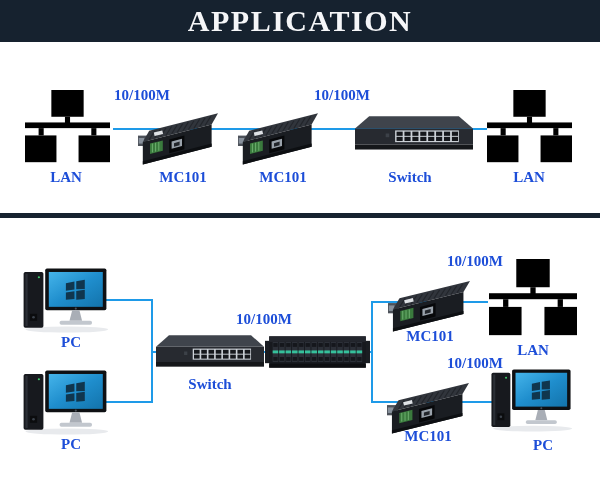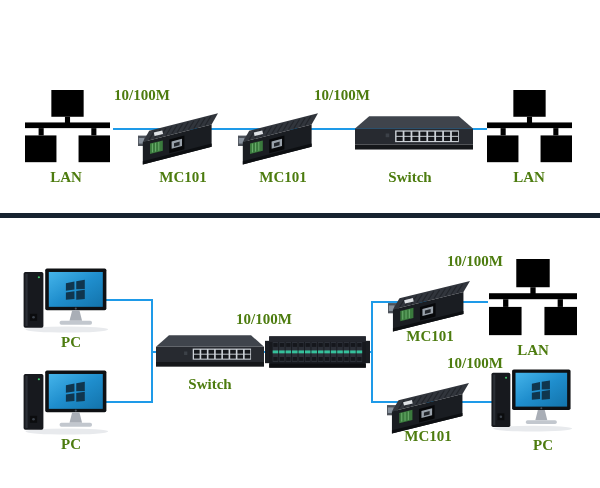--- a/index.html
+++ b/index.html
@@ -12,21 +12,21 @@
   
   .divider{position:absolute;left:0;top:213px;width:600px;height:5px;background:#16222f;}
   
   .line{position:absolute;background:#1e9ae8;z-index:1;}
   .line.h{height:2px;}
   .line.v{width:2px;}
   
   .node{position:absolute;z-index:2;}
   .node svg{display:block;width:100%;height:100%;}
   
-  .lbl{position:absolute;z-index:3;width:120px;text-align:center;color:#4d7c0f;
+  .lbl{position:absolute;z-index:3;width:120px;text-align:center;color:#1d4ed8;
        font-size:15px;font-weight:700;line-height:15px;}
 </style>
 </head>
 <body>
 
 <svg width="0" height="0" style="position:absolute">
   <defs>
     <linearGradient id="scr" x1="0" y1="0" x2="1" y2="1">
       <stop offset="0" stop-color="#45b4ea"></stop>
       <stop offset="0.5" stop-color="#1f8ecd"></stop>
@@ -145,20 +145,23 @@
       </g>
       <circle cx="62" cy="50" r="1.2" fill="#494f57"></circle>
       <polygon points="58,52 66,52 69,64 55,64" fill="#a9aeb6"></polygon>
       <rect x="44" y="64" width="36" height="4.5" rx="2" fill="#c2c7ce"></rect>
     </g>
   </defs>
 </svg>
 
 <div id="stage">
 
+  <div class="header">
+    <span class="header-title">APPLICATION</span>
+  </div>
 
   <div class="divider"></div>
 
   <div class="line h" style="left:113px;top:128px;width:374px"></div>
 
   <div class="node" style="left:25px;top:90px;width:85px;height:73px">
     <svg viewBox="0 0 100 90" preserveAspectRatio="none">
         <use href="#g-lan"></use>
       </svg>
   </div>

